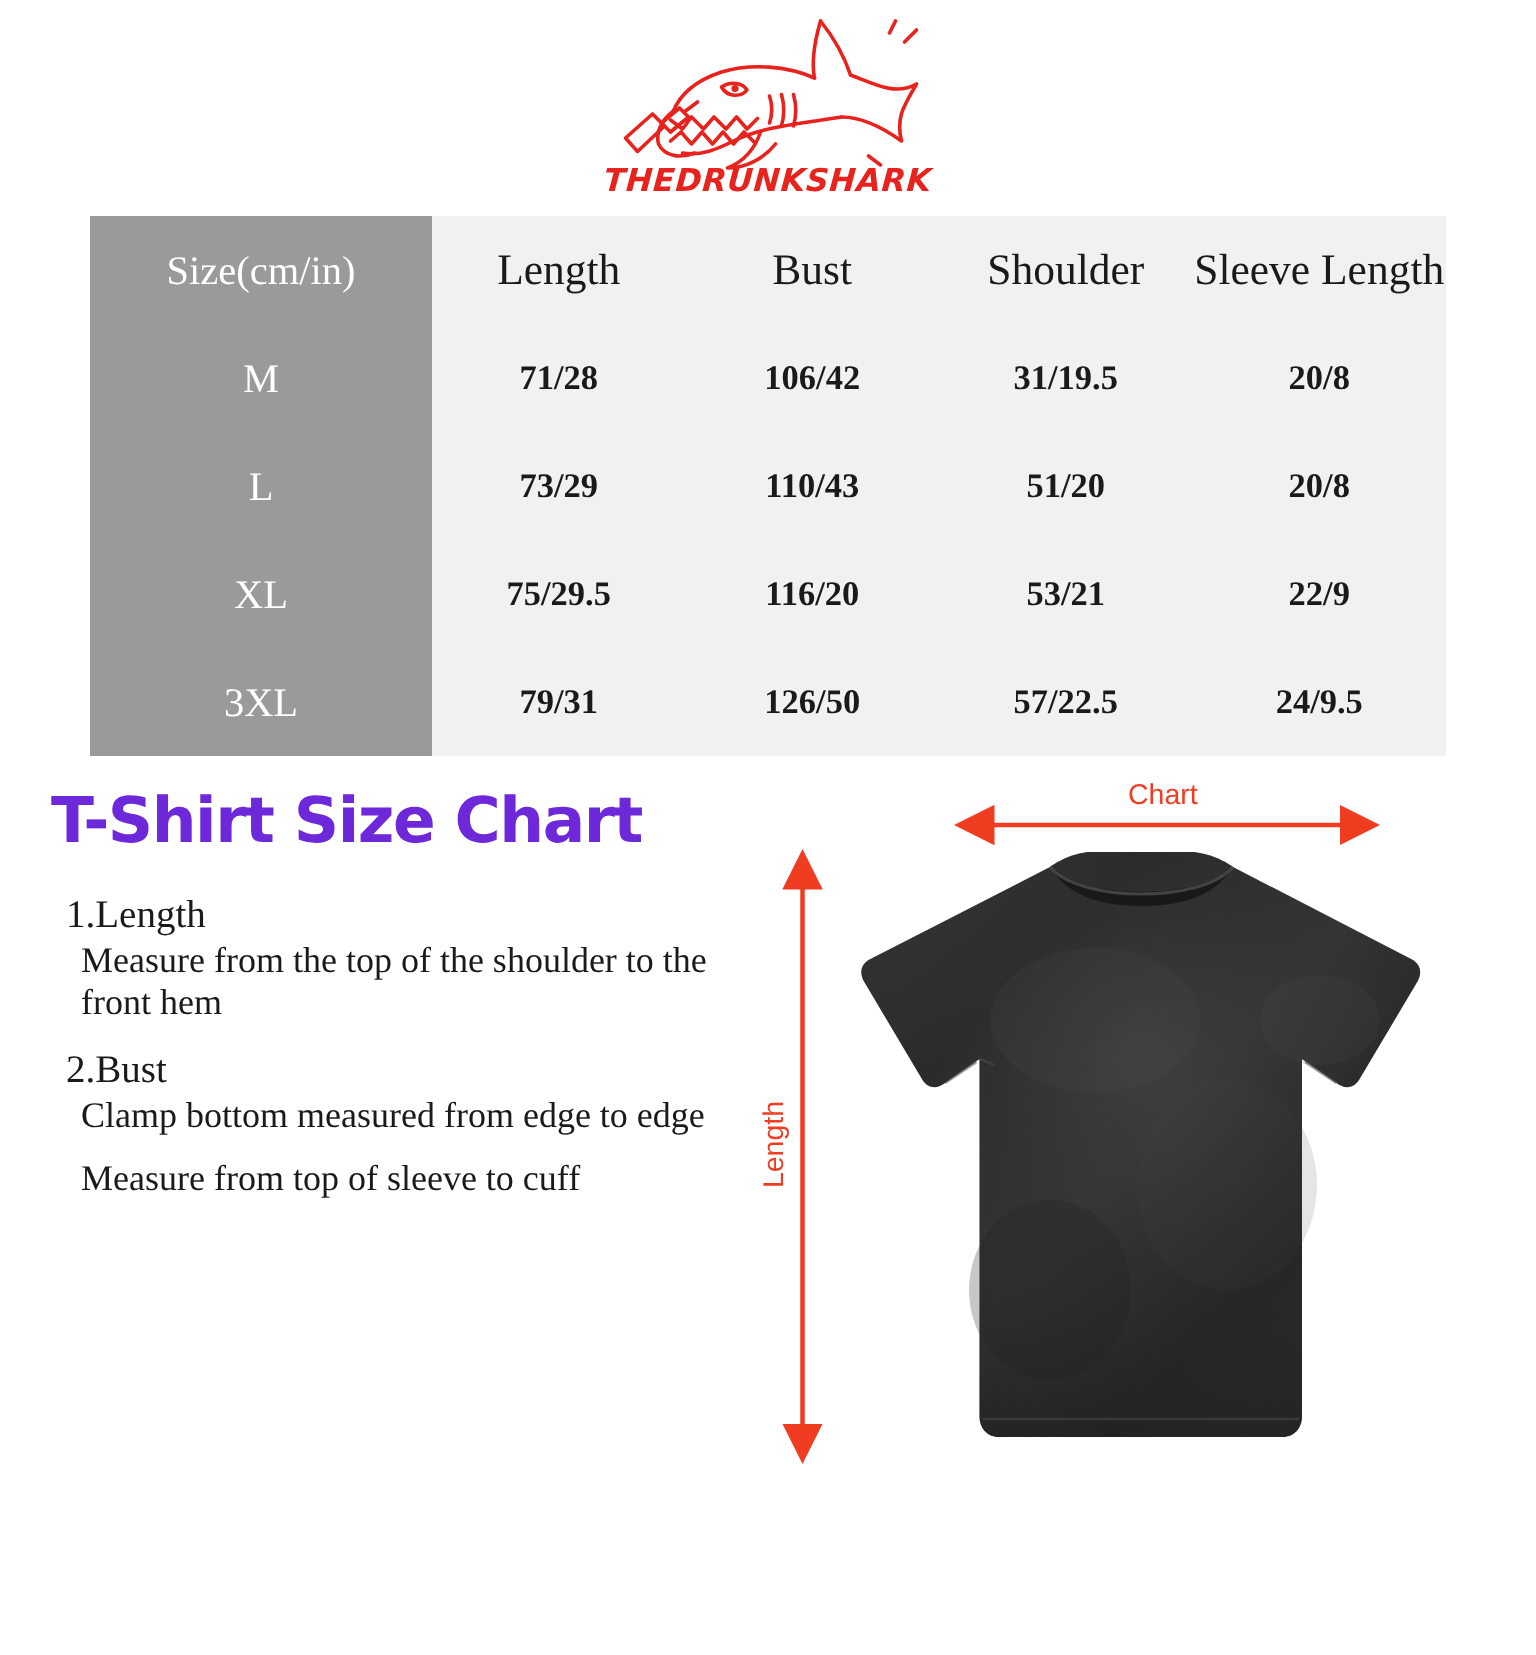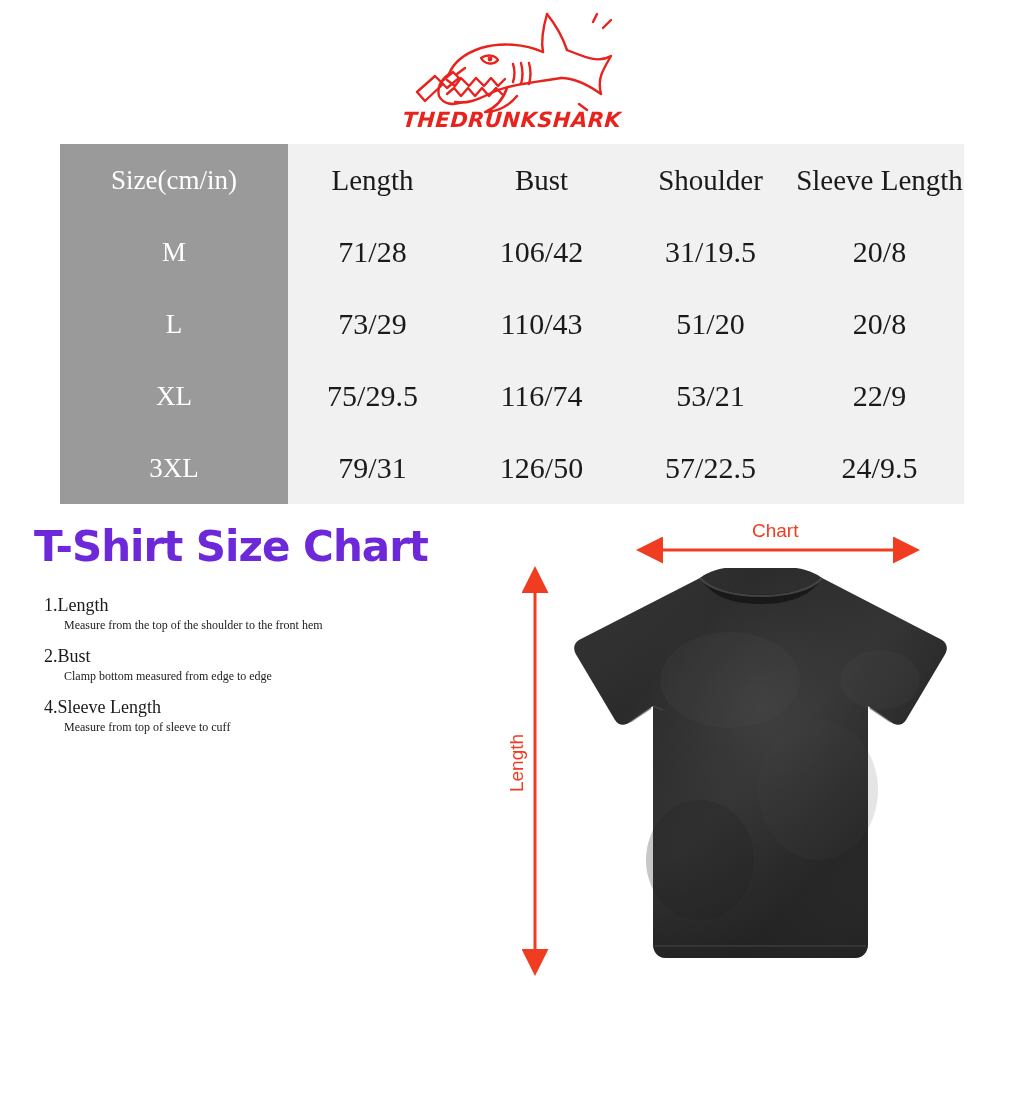--- a/index.html
+++ b/index.html
@@ -71,22 +71,22 @@
   .hdr-row th {
     height: 72px;
     font-size: 29px;
     font-weight: normal;
   }
   .hdr-row th.col-size {
     font-size: 27px;
   }
   .body-row td {
     height: 72px;
-    font-size: 30px;
-    font-weight: normal;
+    font-size: 23px;
+    font-weight: bold;
   }
   .body-row td.col-size {
     font-size: 27px;
     font-weight: normal;
   }
 
   
   .lower {
     position: relative;
     margin-top: 18px;
@@ -103,29 +103,29 @@
     font-weight: bold;
     font-size: 42px;
     letter-spacing: -1px;
     margin: 0 0 24px 0;
     color: #6d28d9;
   }
   .item {
     margin-bottom: 14px;
   }
   .item-head {
-    font-size: 18px;
+    font-size: 26px;
     margin-left: 10px;
     margin-bottom: 2px;
     font-family: Liberation Serif, serif;
   }
   .item-desc {
-    font-size: 12px;
+    font-size: 24px;
     line-height: 1.18;
-    margin-left: 30px;
+    margin-left: 20px;
     max-width: 450px;
   }
 
   
   .shirt-area {
     position: absolute;
     left: 490px;
     top: -10px;
     width: 520px;
     height: 520px;
@@ -217,21 +217,21 @@
       <tr class="body-row">
         <td class="col-size">L</td>
         <td>73/29</td>
         <td>110/43</td>
         <td>51/20</td>
         <td>20/8</td>
       </tr>
       <tr class="body-row">
         <td class="col-size">XL</td>
         <td>75/29.5</td>
-        <td>116/74</td>
+        <td>116/20</td>
         <td>53/21</td>
         <td>22/9</td>
       </tr>
       <tr class="body-row">
         <td class="col-size">3XL</td>
         <td>79/31</td>
         <td>126/50</td>
         <td>57/22.5</td>
         <td>24/9.5</td>
       </tr>
@@ -249,21 +249,20 @@
       <div class="item-desc">Measure from the top of the shoulder to the front hem</div>
     </div>
 
     <div class="item">
       <div class="item-head">2.Bust</div>
       <div class="item-desc">Clamp bottom measured from edge to edge</div>
     </div>
 
 
     <div class="item">
-      <div class="item-head">4.Sleeve Length</div>
       <div class="item-desc">Measure from top of sleeve to cuff</div>
     </div>
   </div>
 
   <div class="shirt-area">
     <div class="width-label">Chart</div>
     <div class="length-label">Length</div>
 
     <svg class="arrows" width="520" height="520" viewBox="0 0 520 520">
       <defs>

